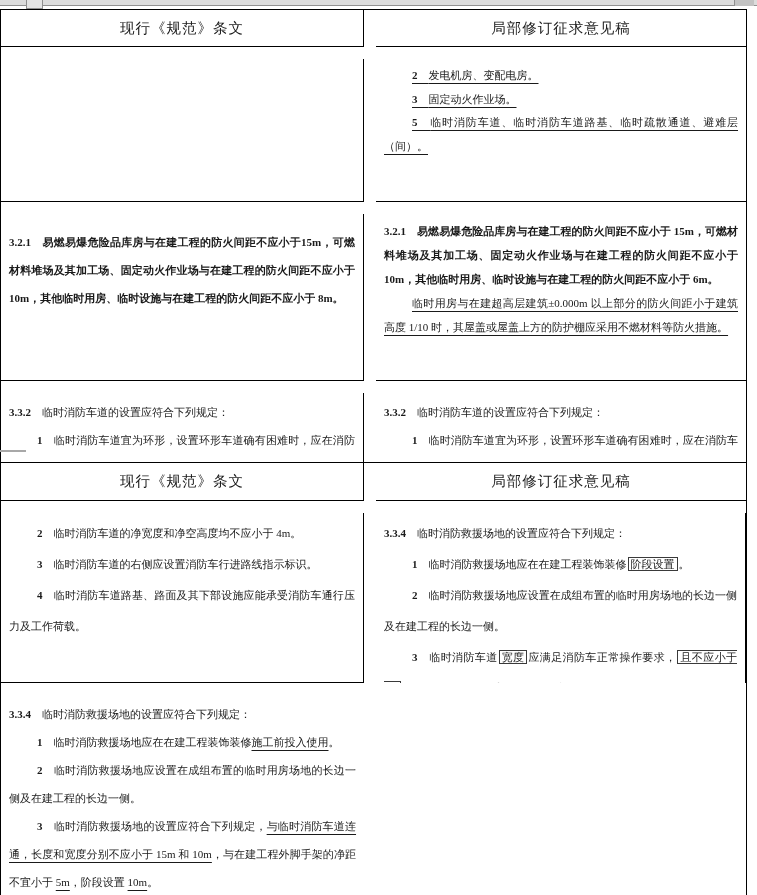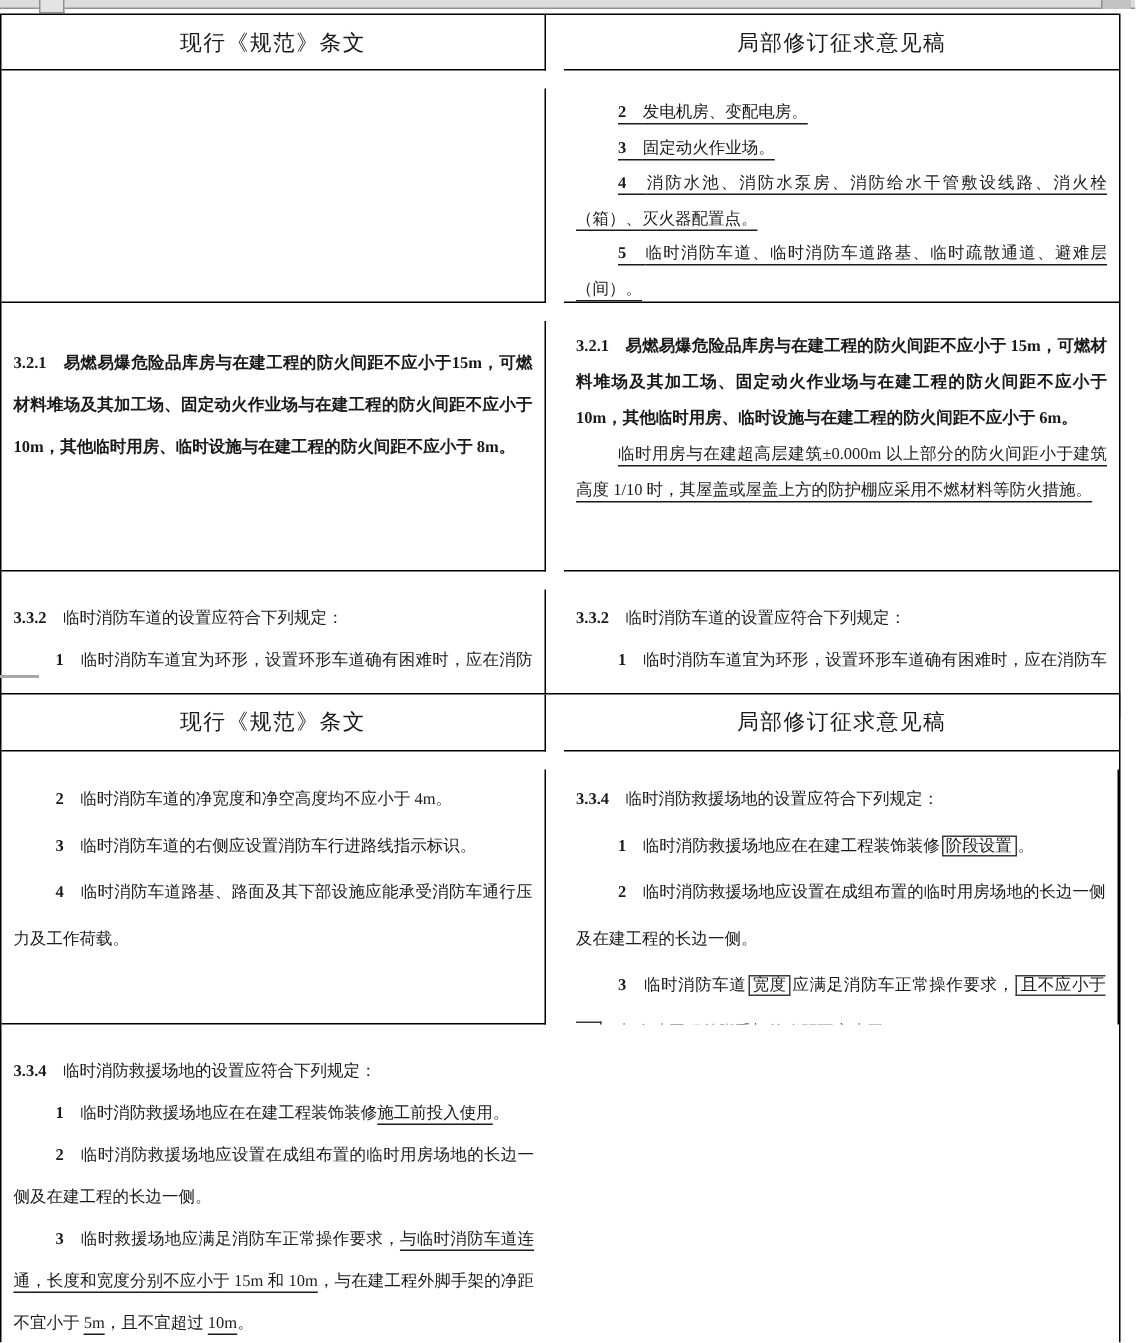--- a/index.html
+++ b/index.html
@@ -62,21 +62,20 @@
   <div class="top-square"></div>
 
   <div class="tbl tbl1">
     <div class="cell hcell c-left rb">现行《规范》条文</div>
     <div class="cell hcell rb">局部修订征求意见稿</div>
 
     <div class="cell body c-left rb"></div>
     <div class="cell body rb lh23">
         <p class="para indent"><span class="b u">2　</span><span class="u">发电机房、变配电房。</span></p>
         <p class="para indent"><span class="b u">3　</span><span class="u">固定动火作业场。</span></p>
-        <p class="para indent"><span class="b u">4　</span><span class="u">消防水池、消防水泵房、消防给水干管敷设线路、消火栓（箱）、灭火器配置点。</span></p>
         <p class="para indent"><span class="b u">5　</span><span class="u">临时消防车道、临时消防车道路基、临时疏散通道、避难层（间）。</span></p>
       </div>
 
     <div class="cell body c-left rb padtop">
         <p class="para"><span class="b">3.2.1　</span><span class="b">易燃易爆危险品库房与在建工程的防火间距不应小于15m，可燃材料堆场及其加工场、固定动火作业场与在建工程的防火间距不应小于 10m，其他临时用房、临时设施与在建工程的防火间距不应小于 8m。</span></p>
       </div>
     <div class="cell body rb lh24">
         <p class="para"><span class="b">3.2.1　</span><span class="b">易燃易爆危险品库房与在建工程的防火间距不应小于 15m，可燃材料堆场及其加工场、固定动火作业场与在建工程的防火间距不应小于 10m，其他临时用房、临时设施与在建工程的防火间距不应小于 6m。</span></p>
         <p class="para indent"><span class="u">临时用房与在建超高层建筑±0.000m 以上部分的防火间距小于建筑高度 1/10 时，其屋盖或屋盖上方的防护棚应采用不燃材料等防火措施。</span></p>
       </div>
@@ -107,17 +106,17 @@
     <div class="cell body c-left lh31">
         <p class="para"><span class="b">3.3.4　</span><span>临时消防救援场地的设置应符合下列规定：</span></p>
         <p class="para indent"><span class="b">1　</span><span>临时消防救援场地应在在建工程装饰装修</span><span class="x">阶段设置</span><span>。</span></p>
         <p class="para indent"><span class="b">2　</span><span>临时消防救援场地应设置在成组布置的临时用房场地的长边一侧及在建工程的长边一侧。</span></p>
         <p class="para indent"><span class="b">3　</span><span>临时消防车道</span><span class="x">宽度</span><span>应满足消防车正常操作要求，</span><span class="x">且不应小于 2m</span><span>，与在建工程外脚手架的净距不宜小于 </span></p>
       </div>
     <div class="cell body">
         <p class="para"><span class="b">3.3.4　</span><span>临时消防救援场地的设置应符合下列规定：</span></p>
         <p class="para indent"><span class="b">1　</span><span>临时消防救援场地应在在建工程装饰装修</span><span class="u">施工前投入使用</span><span>。</span></p>
         <p class="para indent"><span class="b">2　</span><span>临时消防救援场地应设置在成组布置的临时用房场地的长边一侧及在建工程的长边一侧。</span></p>
-        <p class="para indent"><span class="b">3　</span><span>临时救援场地应满足消防车正常操作要求，</span><span class="u">与临时消防车道连通，长度和宽度分别不应小于 15m 和 10m</span><span>，与在建工程外脚手架的净距不宜小于 </span><span class="u">5m</span><span>，且不宜超过 </span><span class="u">10m</span><span>。</span></p>
+        <p class="para indent"><span class="b">3　</span><span>临时消防救援场地的设置应符合下列规定，</span><span class="u">与临时消防车道连通，长度和宽度分别不应小于 15m 和 10m</span><span>，与在建工程外脚手架的净距不宜小于 </span><span class="u">5m</span><span>，阶段设置 </span><span class="u">10m</span><span>。</span></p>
       </div>
   </div>
 
 </div>
 
 </body></html>

